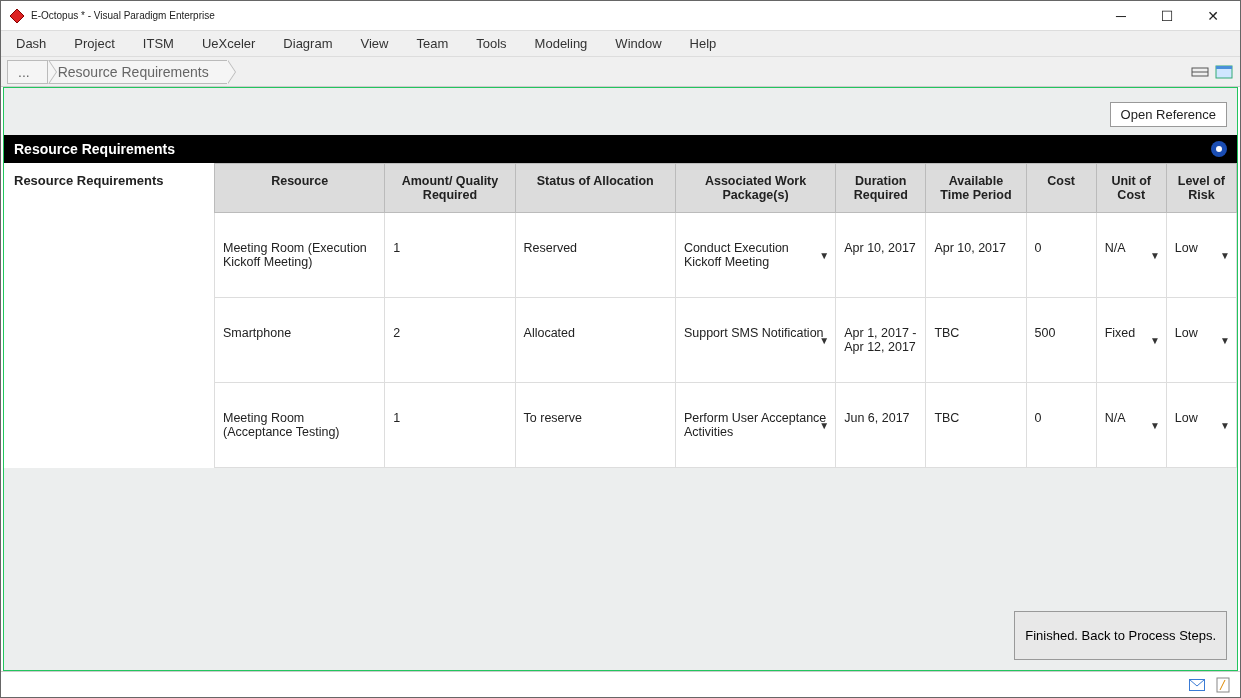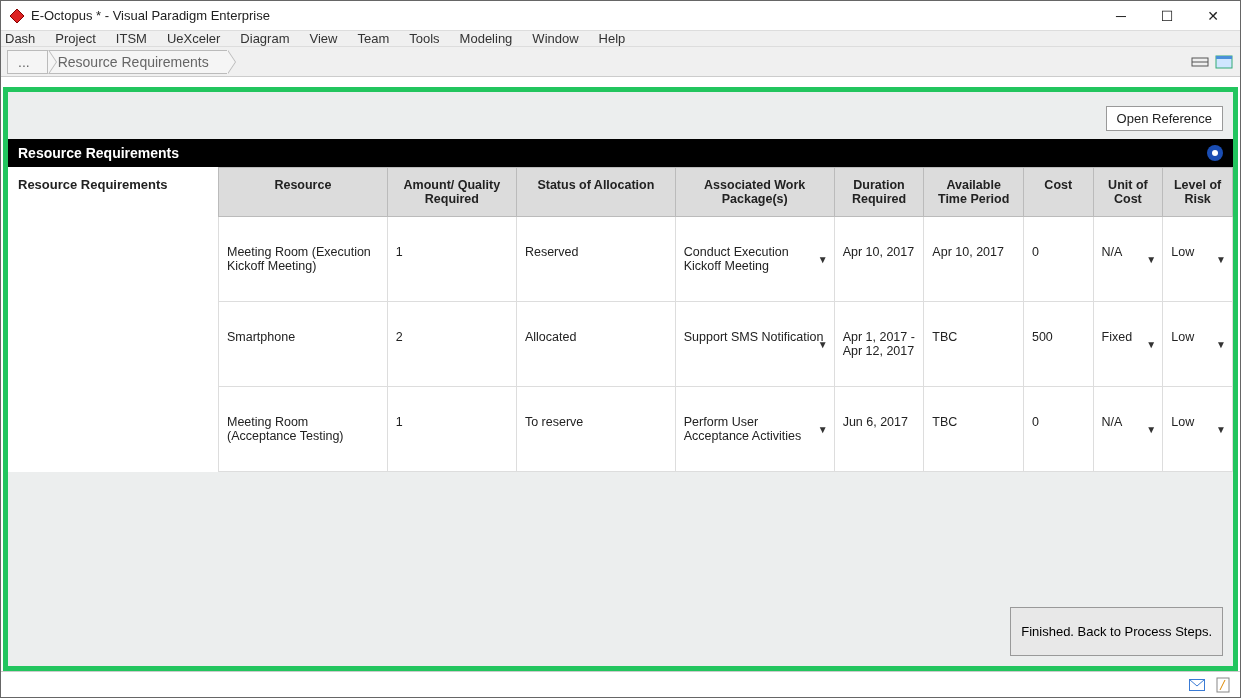--- a/index.html
+++ b/index.html
@@ -2,39 +2,39 @@
 <html><head>
 <meta charset="utf-8">
 <style>
   * { box-sizing: border-box; margin: 0; padding: 0; font-family: "Segoe UI", Tahoma, sans-serif; }
   body { background: #fff; width: 1241px; height: 698px; overflow: hidden; border: 1px solid #666; position: relative; }
 
   
   .titlebar { height: 30px; display: flex; align-items: center; padding: 0 4px; background: #fff; border-bottom: 1px solid #ddd; }
   .titlebar .appicon { width: 16px; height: 16px; margin: 0 6px 0 4px; position: relative; }
   .titlebar .appicon svg { width:16px; height:16px; }
-  .titlebar .title { font-size: 13px; color: #222; }
+  .titlebar .title { font-size: 10px; color: #222; }
   .titlebar .winbtns { margin-left: auto; display: flex; }
   .titlebar .winbtns div { width: 46px; height: 30px; display:flex; align-items:center; justify-content:center; font-size:14px; color:#222; }
 
   
-  .menubar { height: 16px; background: #f0f0f0; display: flex; align-items: center; padding: 0 4px; gap: 20px; font-size: 13px; color: #333; border-bottom: 1px solid #ddd; }
+  .menubar { height: 26px; background: #f0f0f0; display: flex; align-items: center; padding: 0 15px; gap: 28px; font-size: 13px; color: #333; border-bottom: 1px solid #ddd; }
   .menubar span { cursor: default; }
 
   
   .breadcrumb-row { height: 30px; background: #f0f0f0; display: flex; align-items: center; padding: 2px 6px; border-bottom: 1px solid #ccc; }
   .bc-item { position: relative; display:flex; align-items:center; height: 24px; padding: 0 18px 0 10px; font-size: 14px; color: #666; background: #f5f5f5; border:1px solid #bbb; border-right:none; margin-right: -1px; }
   .bc-item::after { content:""; position:absolute; right:-8px; top:-1px; width:0; height:0; border-top:12px solid transparent; border-bottom:12px solid transparent; border-left:8px solid #f5f5f5; z-index:2; }
   .bc-item::before { content:""; position:absolute; right:-9px; top:-1px; width:0; height:0; border-top:12px solid transparent; border-bottom:12px solid transparent; border-left:8px solid #bbb; z-index:1; }
   .bc-item:last-child::after, .bc-item:last-child::before { display:block; }
   .bc-right { margin-left:auto; display:flex; gap:4px; align-items:center; }
   .bc-right .ic { width:20px; height:20px; display:flex; align-items:center; justify-content:center; }
 
   
-  .content-wrap { position:absolute; top:86px; bottom:26px; left:2px; right:2px; background:#eceeee; border:5px solid #22c55e; }
+  .content-wrap { position:absolute; top:86px; bottom:26px; left:2px; right:2px; background:#eceeee; border:1px solid #22c55e; }
 
   .open-ref-bar { display:flex; justify-content:flex-end; padding:14px 10px 8px; }
   .open-ref-btn { background:#fff; border:1px solid #999; padding:4px 10px; font-size:13px; color:#222; }
 
   .black-header { background:#000; color:#fff; padding:6px 10px; font-size:14px; font-weight:bold; display:flex; align-items:center; }
   .black-header .pin { margin-left:auto; width:16px; height:16px; border-radius:50%; background:#1a4db3; display:flex; align-items:center; justify-content:center; color:#fff; font-size:10px; }
 
   .section-body { background:#fff; display:flex; }
   .section-label { width:210px; padding:10px; font-size:13px; font-weight:bold; color:#222; }
   .table-wrap { flex:1; }

